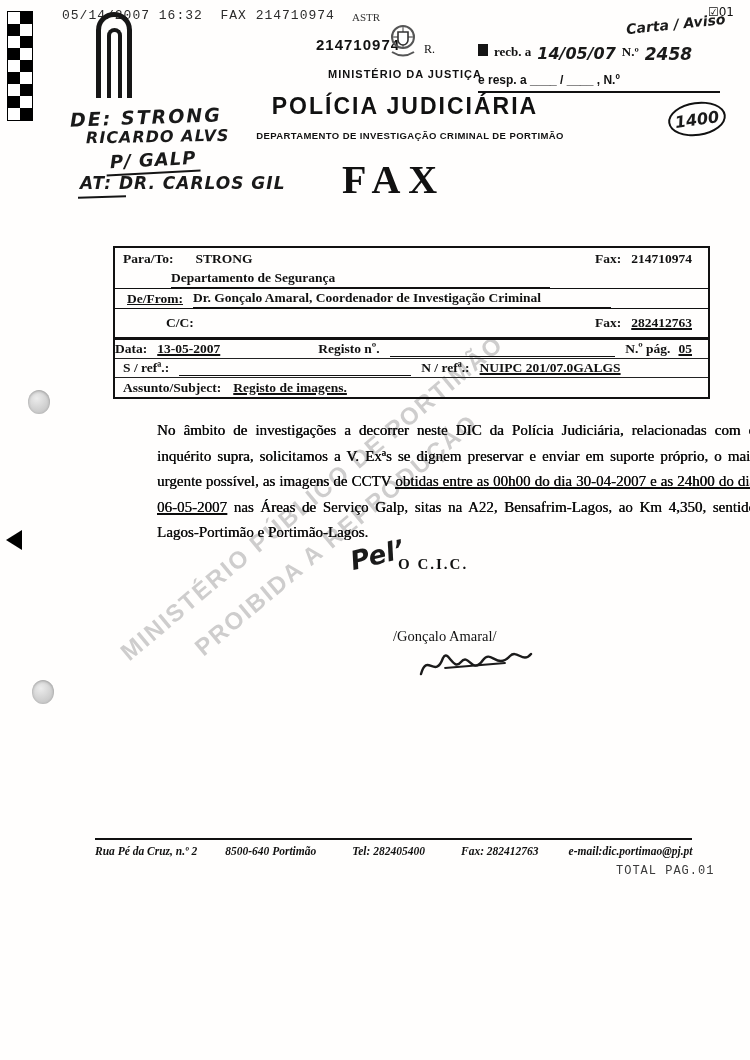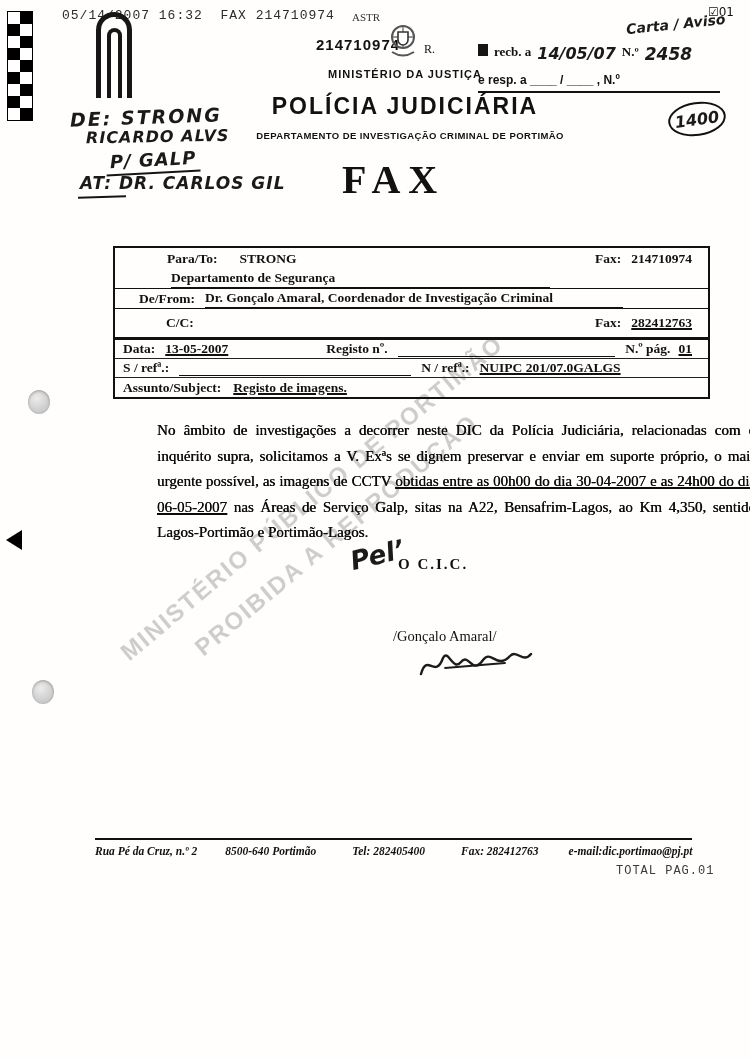--- a/index.html
+++ b/index.html
@@ -91,50 +91,50 @@
   <div class="abs hand" style="left:70px;top:106px;font-size:19px;letter-spacing:2px;transform:rotate(-2deg);z-index:4;">DE: STRONG</div>
   <div class="abs hand" style="left:86px;top:127px;font-size:16px;letter-spacing:1px;transform:rotate(-1deg);z-index:4;">RICARDO ALVS</div>
   <div class="abs hand" style="left:106px;top:149px;font-size:18px;letter-spacing:1px;border-bottom:2px solid #151515;padding:0 4px 2px;transform:rotate(-3deg);z-index:4;">P/ GALP</div>
   <div class="abs hand" style="left:80px;top:173px;font-size:17px;letter-spacing:1px;z-index:4;">AT: DR. CARLOS GIL</div>
   <div class="abs" style="left:78px;top:196px;width:48px;height:2px;background:#151515;transform:rotate(-2deg);z-index:4;"></div>
 
   <div class="abs b" style="left:342px;top:156px;font-size:40px;letter-spacing:8px;z-index:3;">FAX</div>
 
 
   <div class="abs" style="left:113px;top:246px;width:597px;border:2px solid #111;background:rgba(255,255,255,.0);z-index:3;">
-    <div class="trow" style="height:21px;padding-left:44px;">
+    <div class="trow" style="height:21px;">
       <span class="b" style="margin-left:8px;">Para/To:</span>
       <span class="b" style="margin-left:22px;">STRONG</span>
       <span style="flex:1;"></span>
       <span class="b">Fax:</span>
       <span class="b" style="margin:0 16px 0 10px;">214710974</span>
     </div>
     <div class="trow" style="height:20px;border-bottom:1.5px solid #111;">
       <span class="b" style="margin-left:56px;border-bottom:1.5px solid #111;padding:0 215px 1px 0;">Departamento de Segurança</span>
     </div>
     <div class="trow" style="height:20px;border-bottom:1.5px solid #111;">
-      <span class="b" style="margin-left:24px;">De/From:</span>
+      <span class="b" style="margin-left:12px;text-decoration:underline;">De/From:</span>
       <span class="b" style="margin-left:10px;border-bottom:1.5px solid #111;padding:0 70px 1px 0;">Dr. Gonçalo Amaral, Coordenador de Investigação Criminal</span>
     </div>
     <div class="trow" style="height:28px;padding-left:43px;">
       <span class="b" style="margin-left:8px;">C/C:</span>
       <span style="flex:1;"></span>
       <span class="b">Fax:</span>
       <span class="b u" style="margin:0 16px 0 10px;">282412763</span>
     </div>
   </div>
 
   <div class="abs" style="left:113px;top:338px;width:597px;border:2px solid #111;z-index:3;">
     <div class="trow" style="height:19px;border-bottom:1px solid #222;">
-      <span class="b" style="margin-left:8px;">Data:</span>
+      <span class="b" style="">Data:</span>
       <span class="b u" style="margin-left:10px;">13-05-2007</span>
       <span class="b" style="margin-left:98px;">Registo nº.</span>
       <span class="blank-line" style="flex:1;margin:0 10px;"></span>
       <span class="b">N.º pág.</span>
-      <span class="b u" style="margin:0 16px 0 8px;">01</span>
+      <span class="b u" style="margin:0 16px 0 8px;">05</span>
     </div>
     <div class="trow" style="height:19px;border-bottom:1px solid #222;">
       <span class="b" style="margin-left:8px;">S / refª.:</span>
       <span class="blank-line" style="width:232px;margin:0 10px;"></span>
       <span class="b">N / refª.:</span>
       <span class="b u" style="margin-left:10px;">NUIPC 201/07.0GALGS</span>
     </div>
     <div class="trow" style="height:19px;">
       <span class="b" style="margin-left:8px;">Assunto/Subject:</span>
       <span class="b u" style="margin-left:12px;">Registo de imagens.</span>

